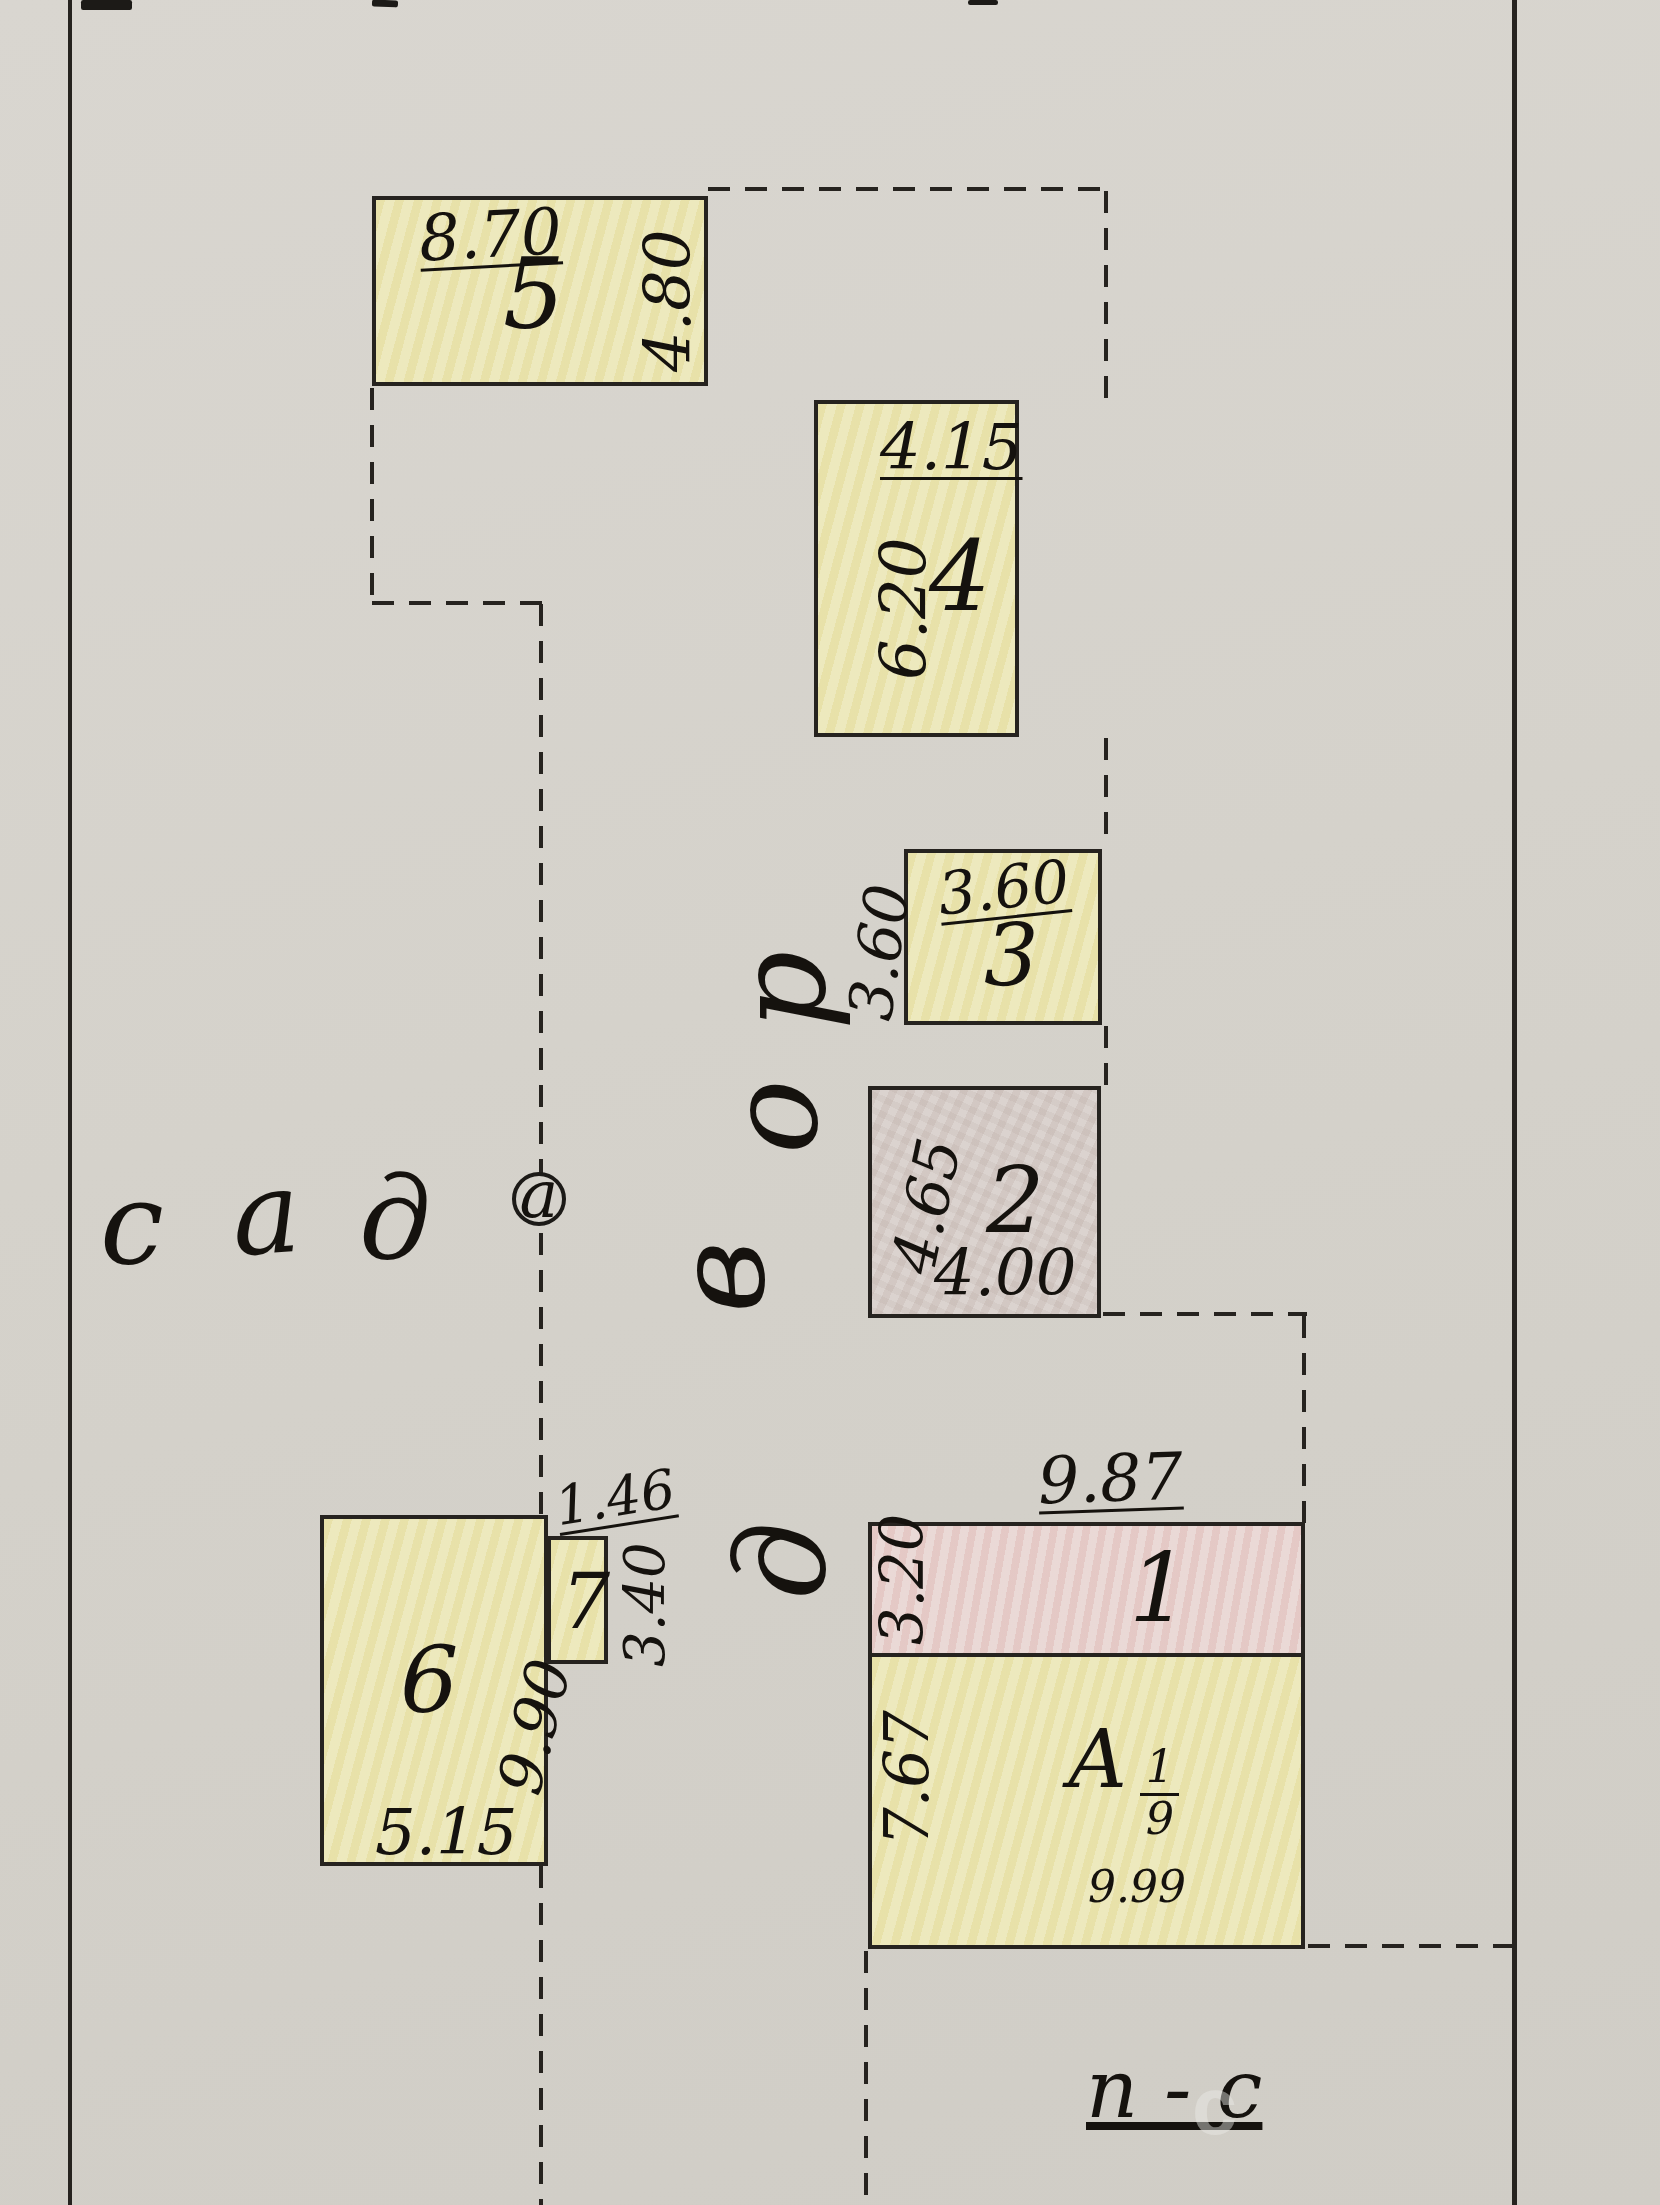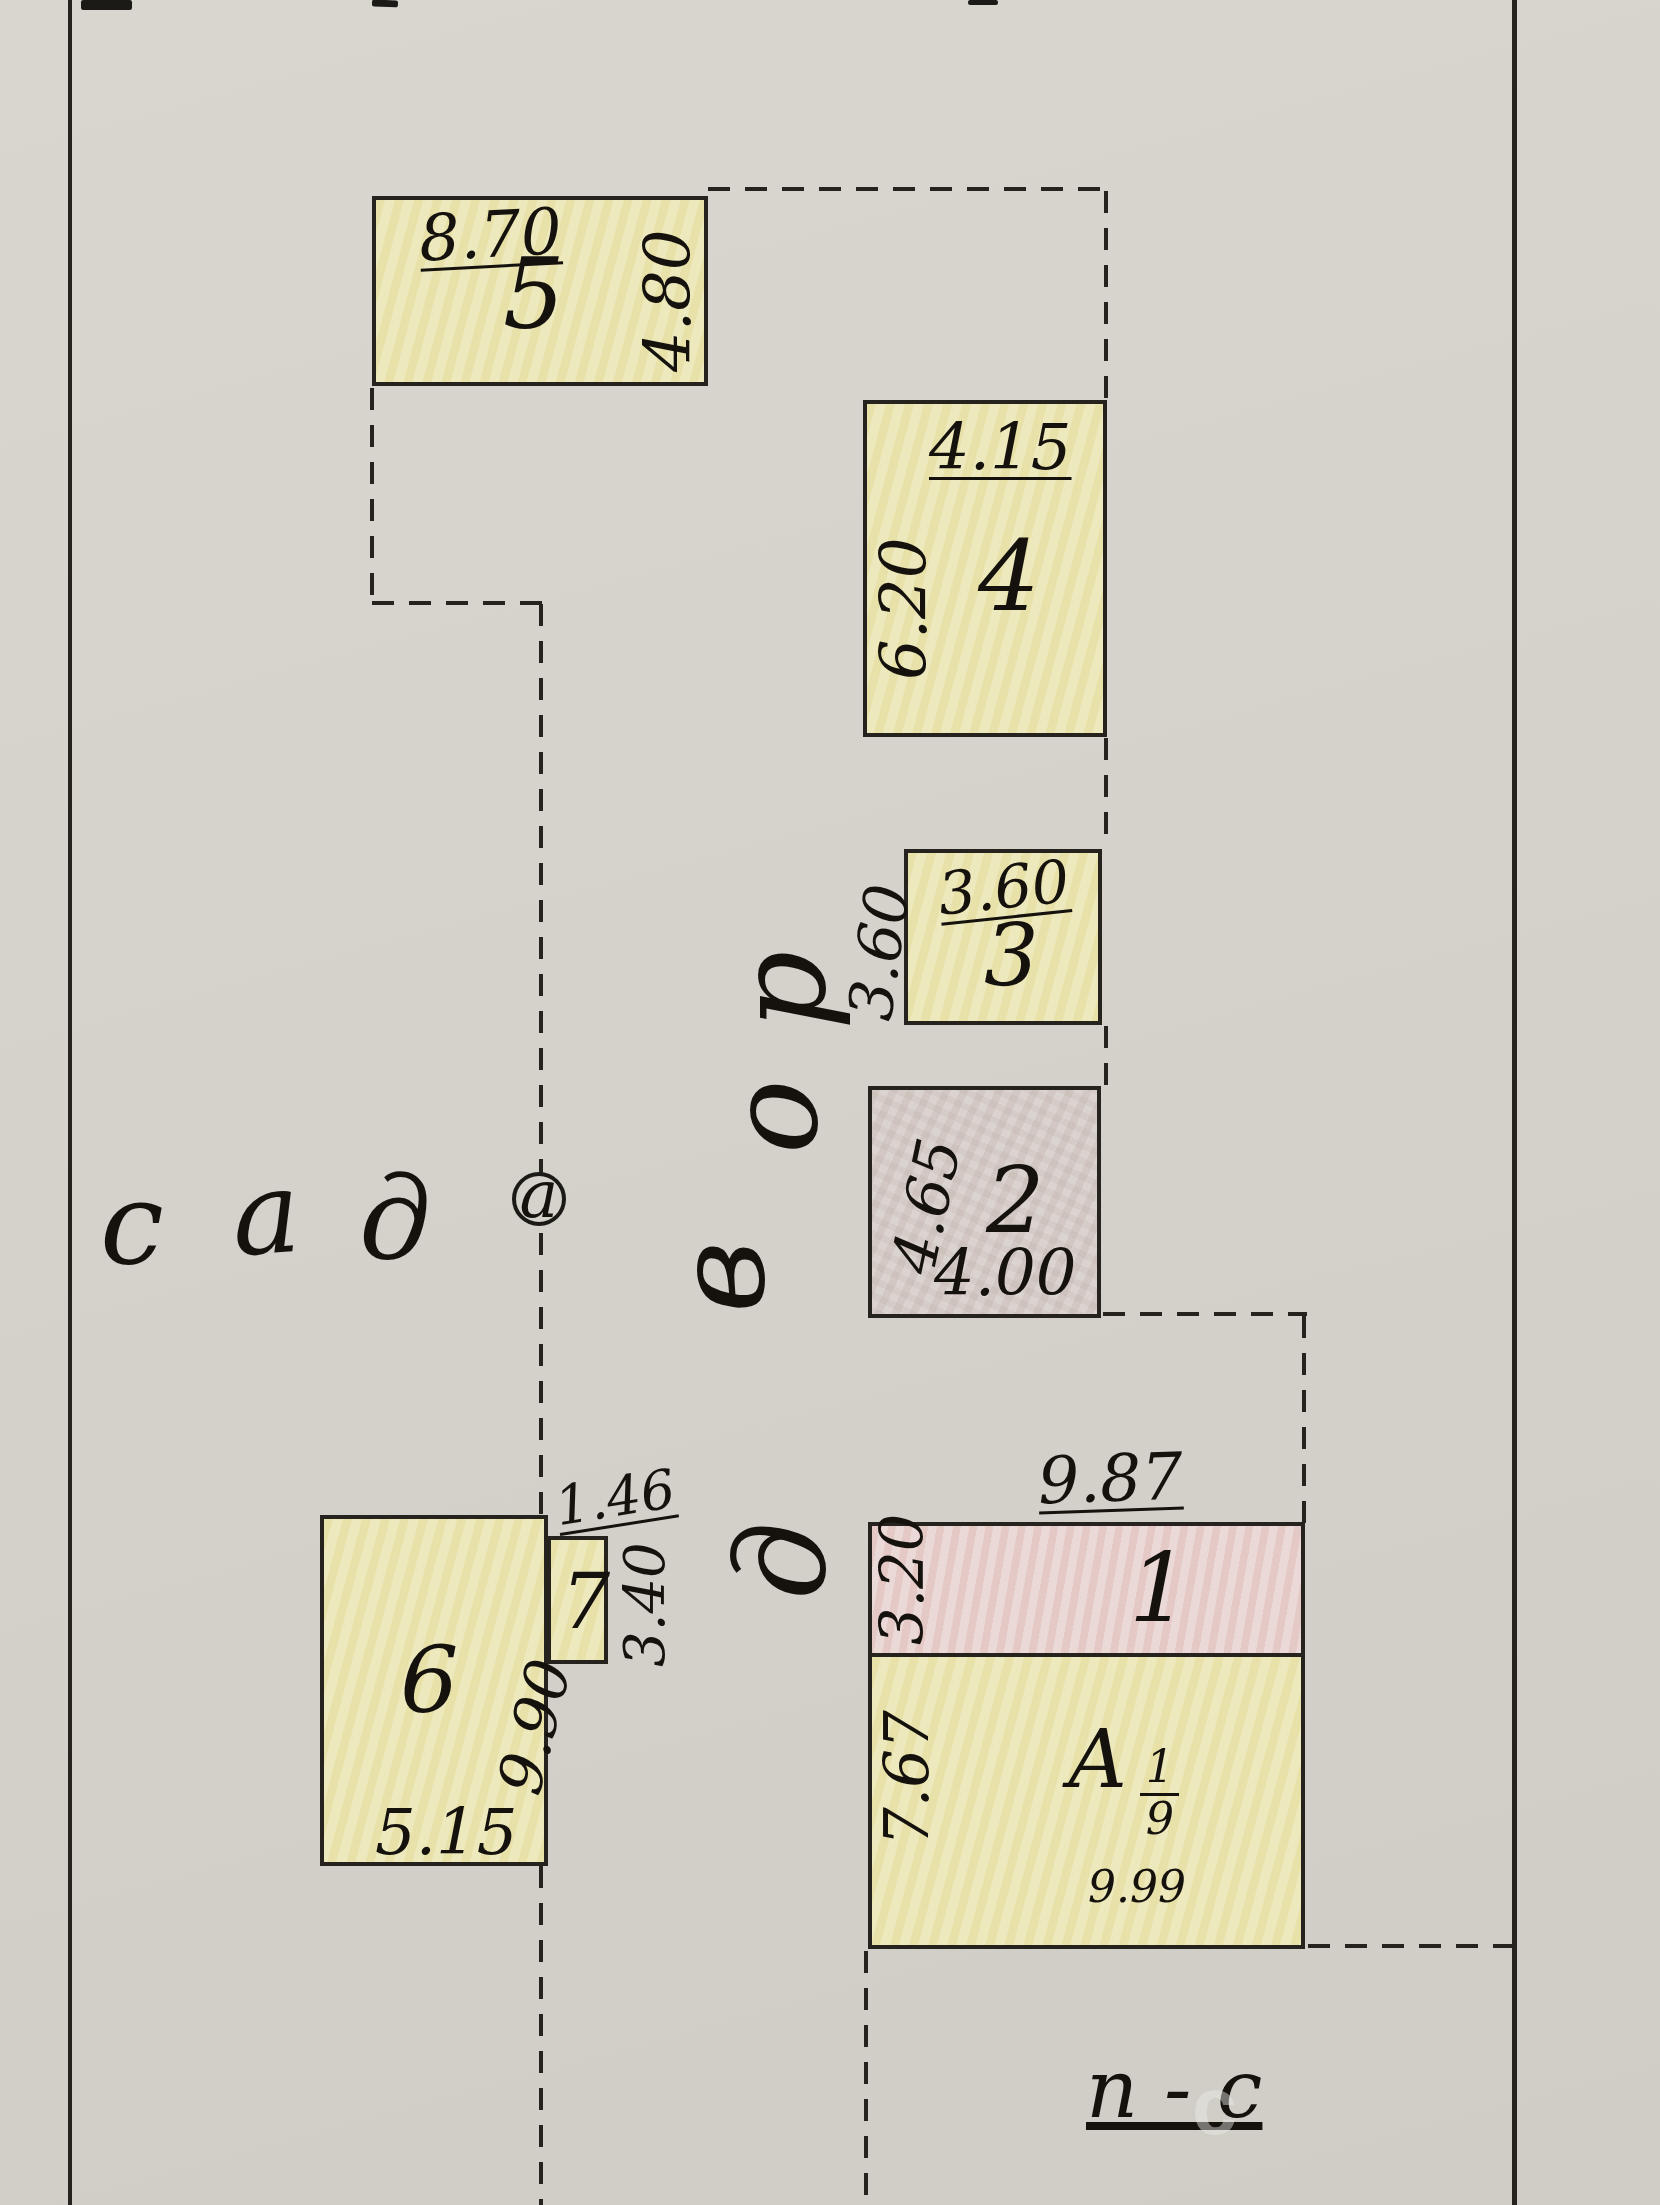--- a/index.html
+++ b/index.html
@@ -62,21 +62,21 @@
   <div class="dash-v" style="left:539px;top:604px;height:932px;"></div>
   <div class="dash-v" style="left:539px;top:1866px;height:339px;"></div>
   <div class="dash-v" style="left:864px;top:1951px;height:255px;"></div>
 
   <div class="bld fill-y" style="left:372px;top:196px;width:336px;height:190px;">
     <div class="hw ul" style="left:43px;top:3.2px;font-size:64px;transform:rotate(-3deg);">8.70</div>
     <div class="hw num" style="left:127px;top:46px;font-size:97px;">5</div>
   </div>
   <div class="hw rot" style="left:636px;top:372px;font-size:64px;">4.80</div>
 
-  <div class="bld fill-y" style="left:863px;top:400px;width:244px;height:337px;">
+  <div class="bld fill-y" style="left:814px;top:400px;width:205px;height:337px;">
     <div class="hw ul" style="left:62px;top:10.8px;font-size:64px;">4.15</div>
     <div class="hw num" style="left:111px;top:124px;font-size:97px;">4</div>
   </div>
   <div class="hw rot" style="left:872px;top:680px;font-size:64px;">6.20</div>
 
   <div class="bld fill-y" style="left:904px;top:849px;width:198px;height:176px;">
     <div class="hw ul" style="left:30px;top:5.4px;font-size:59px;transform:rotate(-6deg);">3.60</div>
     <div class="hw num" style="left:76px;top:59px;font-size:86px;">3</div>
   </div>
   <div class="hw rot" style="left:839px;top:1015px;font-size:61px;transform:rotate(-82deg);transform-origin:0 0;">3.60</div>

